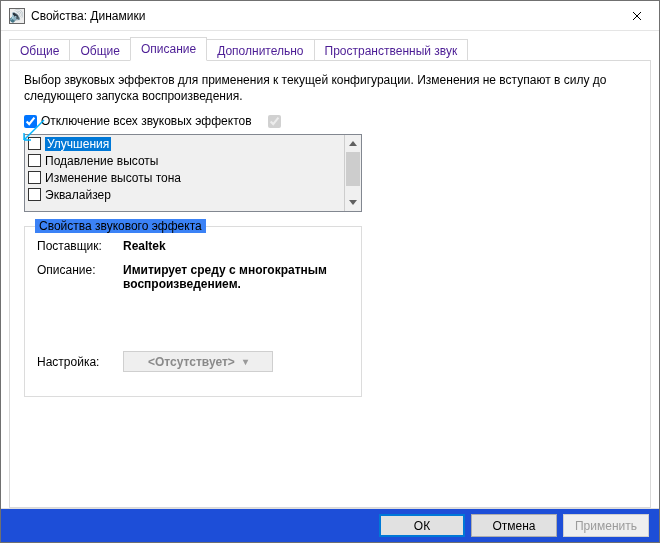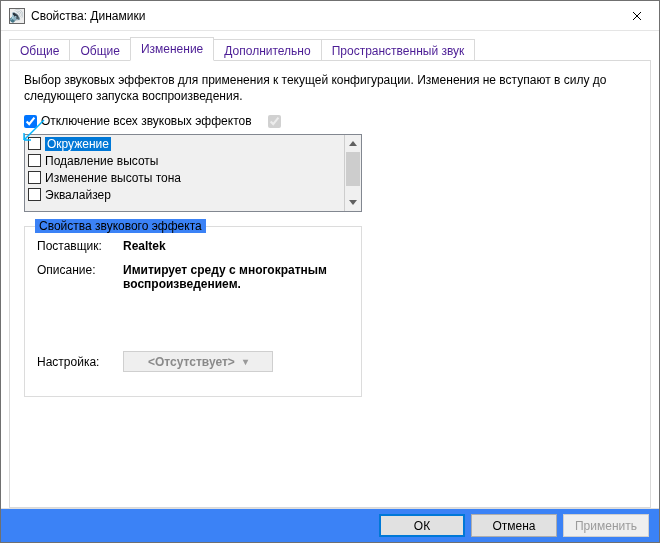--- a/index.html
+++ b/index.html
@@ -183,21 +183,21 @@
     height: 21px;
     display: flex;
     align-items: center;
     justify-content: space-between;
     padding: 0 24px;
   }
   .select-dis .chev { font-size: 10px; color: #9a9a9a; }
 
   .btnbar {
     border-top: 1px solid #dfdfdf;
-    background: #3b82f6;
+    background: #1d4ed8;
     height: 42px;
     display: flex;
     align-items: center;
     justify-content: flex-end;
     padding: 0 10px;
     gap: 6px;
   }
   .btn {
     min-width: 86px;
     height: 23px;
@@ -231,21 +231,21 @@
       <svg width="10" height="10" viewBox="0 0 10 10">
           <path d="M1 1 L9 9 M9 1 L1 9" stroke="currentColor" stroke-width="1"></path>
         </svg>
     </div>
   </div>
 
   <div class="tabs-wrap">
     <div class="tabstrip">
       <div class="tab">Общие</div>
       <div class="tab">Общие</div>
-      <div class="tab active">Изменение</div>
+      <div class="tab active">Описание</div>
       <div class="tab">Дополнительно</div>
       <div class="tab">Пространственный звук</div>
     </div>
 
     <div class="tab-page">
 
       <svg class="arrow-annot" width="28" height="28" viewBox="0 0 28 28">
         <path d="M24 2 L4 22" stroke="#00b3ff" stroke-width="1.4" fill="none"></path>
         <path d="M4 22 L4 15 M4 22 L11 22" stroke="#00b3ff" stroke-width="1.4" fill="none"></path>
       </svg>
@@ -259,21 +259,21 @@
         </label>
         <label class="chk disabled">
           <input type="checkbox" checked="" disabled="" style="">
         </label>
       </div>
 
       <div class="effects-list">
         <div class="effects-items">
           <div class="eff-item selected">
             <span class="eff-box"></span>
-            <span class="eff-text">Окружение</span>
+            <span class="eff-text">Улучшения</span>
           </div>
           <div class="eff-item">
             <span class="eff-box"></span>
             <span class="eff-text">Подавление высоты</span>
           </div>
           <div class="eff-item">
             <span class="eff-box"></span>
             <span class="eff-text">Изменение высоты тона</span>
           </div>
           <div class="eff-item">

